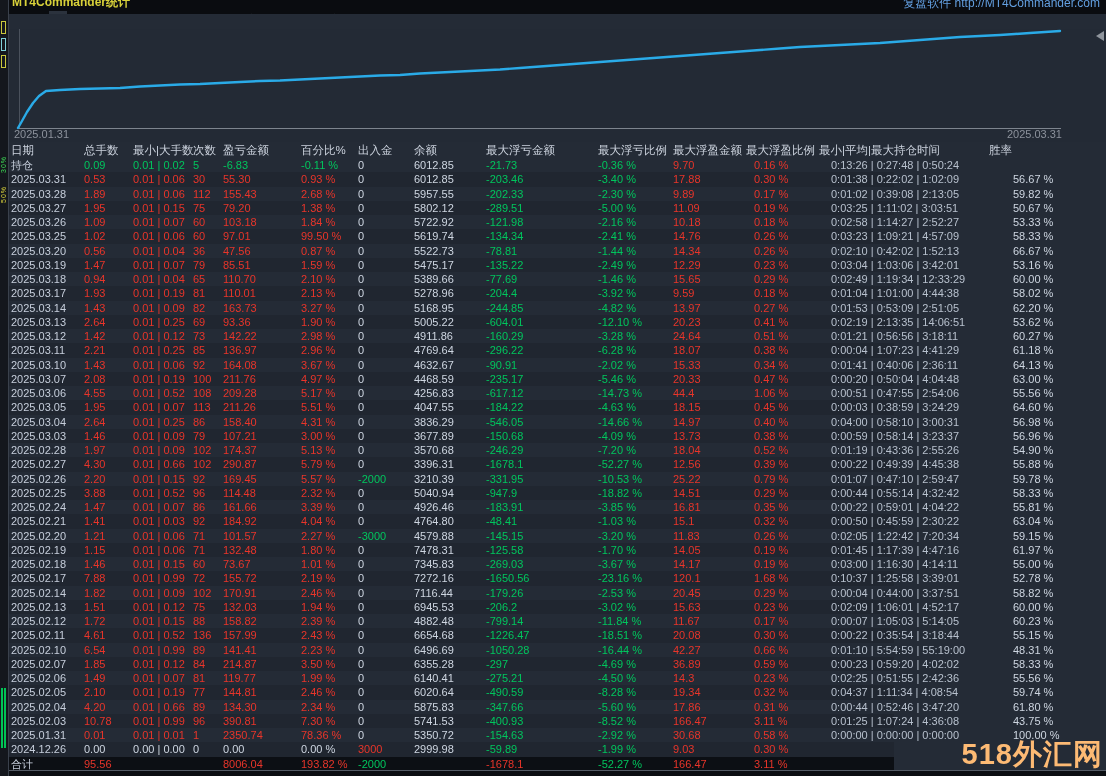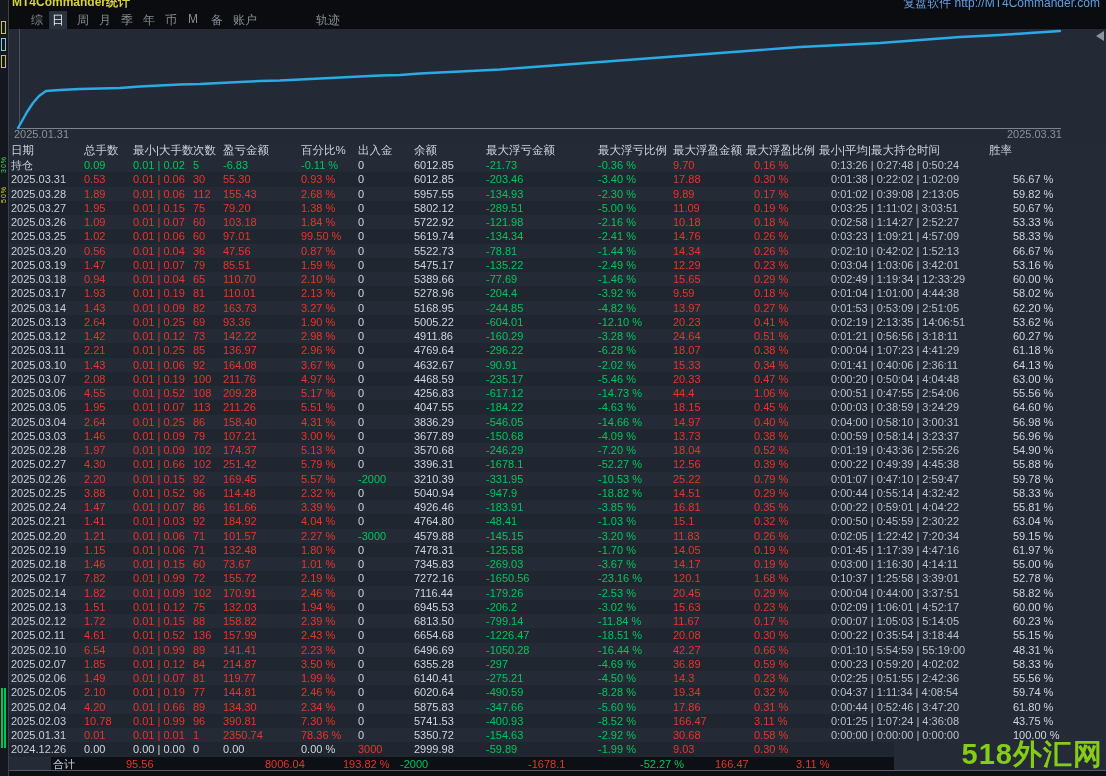--- a/index.html
+++ b/index.html
@@ -8,21 +8,21 @@
     background:#242b36;font-family:"Liberation Sans",sans-serif;
     -webkit-font-smoothing:antialiased;
   }
   
   .left-rail{position:absolute;left:0;top:0;width:8px;height:776px;background:#14171d;border-right:1px solid #3a414c;z-index:6;}
   .rail-box{position:absolute;left:1px;width:5px;height:13px;border:1px solid #c9c73c;box-sizing:border-box;background:transparent;}
   .rail-box.b2{border-color:#7fd0d8;}
   .rail-vlabel{position:absolute;left:0;writing-mode:vertical-rl;transform:rotate(180deg);font-size:7px;letter-spacing:1px;}
   .rail-greenline{position:absolute;width:2px;background:#00c455;}
   
-  .titlebar{position:absolute;left:9px;top:0;right:0;height:29px;background:#0a0c10;overflow:hidden;z-index:4;}
+  .titlebar{position:absolute;left:9px;top:0;right:0;height:14px;background:#0a0c10;overflow:hidden;z-index:4;}
   .app-title{position:absolute;top:-6px;left:3px;color:#d9d23a;font-size:12px;font-weight:bold;white-space:nowrap;}
   .site-link{position:absolute;top:-5px;right:6px;color:#639fe0;font-size:12px;white-space:nowrap;}
   .tabs{position:absolute;left:0;top:10px;height:18px;width:100%;}
   .tab{position:absolute;top:1px;font-size:12px;color:#868c96;padding:1px 3px;cursor:default;white-space:nowrap;}
   .tab.active{background:#2b323d;color:#e9edf3;}
   
   .chart{position:absolute;left:9px;top:29px;width:1097px;height:113px;background:#232a35;z-index:1;}
   .chart svg{position:absolute;left:0;top:0;}
   .axis-label{position:absolute;top:99px;font-size:11px;color:#8c929c;white-space:nowrap;}
   .axis-label.start{left:5px;}
@@ -39,25 +39,25 @@
   .hdr .h13{transform:translateX(-22px);}
   .hdr .h11{transform:translateX(-5px);}
   .cell{overflow:visible;}
   .c11{padding-left:3px;}
   .c13{padding-left:2px;}
   .c-d{color:#c6cedb;}
   .c-r{color:#e8352a;}
   .c-g{color:#00c55d;}
   .c-w{color:#ced6e1;}
   .c-t{color:#b7c0cd;}
-  .total-row{background:#0c0f14;height:15px;line-height:15px;margin-left:42px;}
+  .total-row{background:#0c0f14;height:15px;line-height:15px;}
   .total-row:nth-child(even){background:#0c0f14;}
   .bottom-filler{position:absolute;left:9px;bottom:0;right:0;height:5px;background:#0b0e12;border-top:1px solid #555c66;z-index:3;}
   
-  .watermark{position:absolute;right:3px;bottom:1px;z-index:7;font-size:29px;font-weight:bold;color:#84cc16;letter-spacing:1px;}
+  .watermark{position:absolute;right:3px;bottom:1px;z-index:7;font-size:29px;font-weight:bold;color:#fdba74;letter-spacing:1px;}
 </style>
 </head>
 <body>
 
 <div class="window">
 
   <div class="left-rail">
     <div class="rail-box" style="top:21px"></div>
     <div class="rail-box b2" style="top:38px"></div>
     <div class="rail-box" style="top:55px"></div>
@@ -148,21 +148,21 @@
         </div>
         <div class="trow">
           <span class="cell c0 c-d">2025.03.28</span>
           <span class="cell c1 c-r">1.89</span>
           <span class="cell c2 c-r">0.01 | 0.06</span>
           <span class="cell c3 c-r">112</span>
           <span class="cell c4 c-r">155.43</span>
           <span class="cell c5 c-r">2.68 %</span>
           <span class="cell c6 c-w">0</span>
           <span class="cell c7 c-w">5957.55</span>
-          <span class="cell c8 c-g">-134.93</span>
+          <span class="cell c8 c-g">-202.33</span>
           <span class="cell c9 c-g">-2.30 %</span>
           <span class="cell c10 c-r">9.89</span>
           <span class="cell c11 c-r">0.17 %</span>
           <span class="cell c12 c-t">0:01:02 | 0:39:08 | 2:13:05</span>
           <span class="cell c13 c-w">59.82 %</span>
         </div>
         <div class="trow">
           <span class="cell c0 c-d">2025.03.27</span>
           <span class="cell c1 c-r">1.95</span>
           <span class="cell c2 c-r">0.01 | 0.15</span>
@@ -448,21 +448,21 @@
           <span class="cell c10 c-r">18.04</span>
           <span class="cell c11 c-r">0.52 %</span>
           <span class="cell c12 c-t">0:01:19 | 0:43:36 | 2:55:26</span>
           <span class="cell c13 c-w">54.90 %</span>
         </div>
         <div class="trow">
           <span class="cell c0 c-d">2025.02.27</span>
           <span class="cell c1 c-r">4.30</span>
           <span class="cell c2 c-r">0.01 | 0.66</span>
           <span class="cell c3 c-r">102</span>
-          <span class="cell c4 c-r">251.42</span>
+          <span class="cell c4 c-r">290.87</span>
           <span class="cell c5 c-r">5.79 %</span>
           <span class="cell c6 c-w">0</span>
           <span class="cell c7 c-w">3396.31</span>
           <span class="cell c8 c-g">-1678.1</span>
           <span class="cell c9 c-g">-52.27 %</span>
           <span class="cell c10 c-r">12.56</span>
           <span class="cell c11 c-r">0.39 %</span>
           <span class="cell c12 c-t">0:00:22 | 0:49:39 | 4:45:38</span>
           <span class="cell c13 c-w">55.88 %</span>
         </div>
@@ -573,21 +573,21 @@
           <span class="cell c7 c-w">7345.83</span>
           <span class="cell c8 c-g">-269.03</span>
           <span class="cell c9 c-g">-3.67 %</span>
           <span class="cell c10 c-r">14.17</span>
           <span class="cell c11 c-r">0.19 %</span>
           <span class="cell c12 c-t">0:03:00 | 1:16:30 | 4:14:11</span>
           <span class="cell c13 c-w">55.00 %</span>
         </div>
         <div class="trow">
           <span class="cell c0 c-d">2025.02.17</span>
-          <span class="cell c1 c-r">7.82</span>
+          <span class="cell c1 c-r">7.88</span>
           <span class="cell c2 c-r">0.01 | 0.99</span>
           <span class="cell c3 c-r">72</span>
           <span class="cell c4 c-r">155.72</span>
           <span class="cell c5 c-r">2.19 %</span>
           <span class="cell c6 c-w">0</span>
           <span class="cell c7 c-w">7272.16</span>
           <span class="cell c8 c-g">-1650.56</span>
           <span class="cell c9 c-g">-23.16 %</span>
           <span class="cell c10 c-r">120.1</span>
           <span class="cell c11 c-r">1.68 %</span>
@@ -627,21 +627,21 @@
           <span class="cell c13 c-w">60.00 %</span>
         </div>
         <div class="trow">
           <span class="cell c0 c-d">2025.02.12</span>
           <span class="cell c1 c-r">1.72</span>
           <span class="cell c2 c-r">0.01 | 0.15</span>
           <span class="cell c3 c-r">88</span>
           <span class="cell c4 c-r">158.82</span>
           <span class="cell c5 c-r">2.39 %</span>
           <span class="cell c6 c-w">0</span>
-          <span class="cell c7 c-w">6813.50</span>
+          <span class="cell c7 c-w">4882.48</span>
           <span class="cell c8 c-g">-799.14</span>
           <span class="cell c9 c-g">-11.84 %</span>
           <span class="cell c10 c-r">11.67</span>
           <span class="cell c11 c-r">0.17 %</span>
           <span class="cell c12 c-t">0:00:07 | 1:05:03 | 5:14:05</span>
           <span class="cell c13 c-w">60.23 %</span>
         </div>
         <div class="trow">
           <span class="cell c0 c-d">2025.02.11</span>
           <span class="cell c1 c-r">4.61</span>

